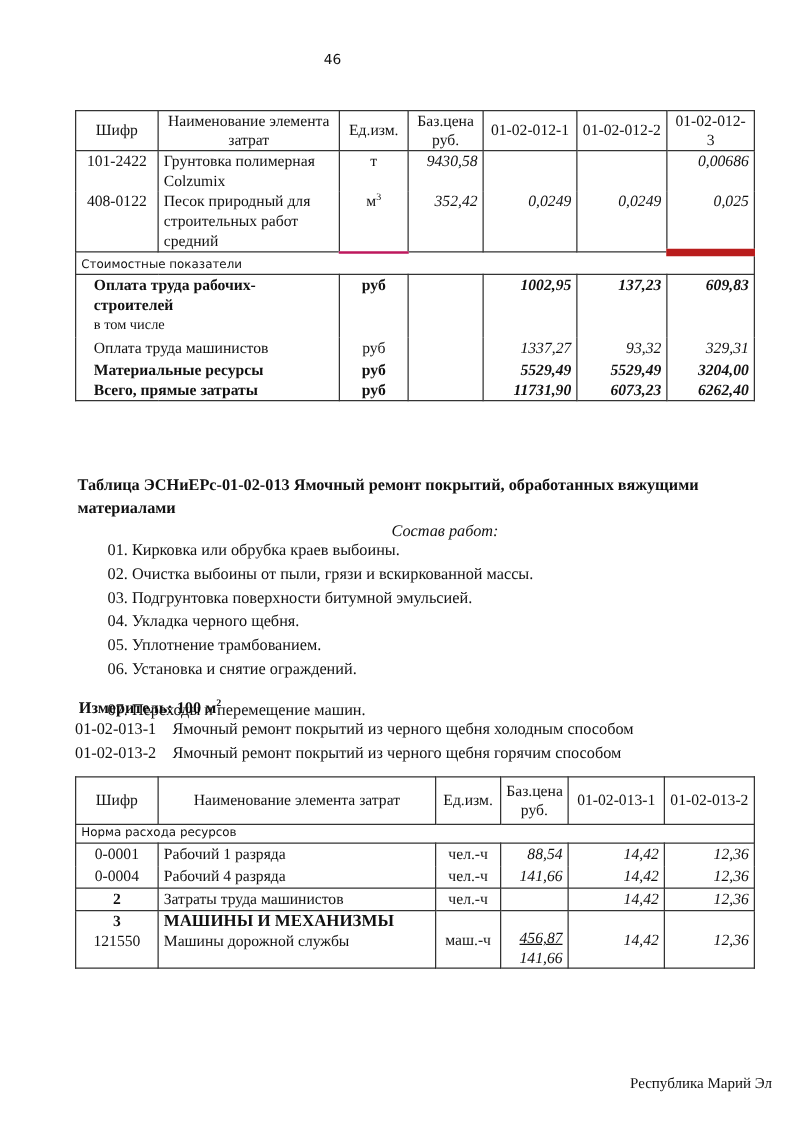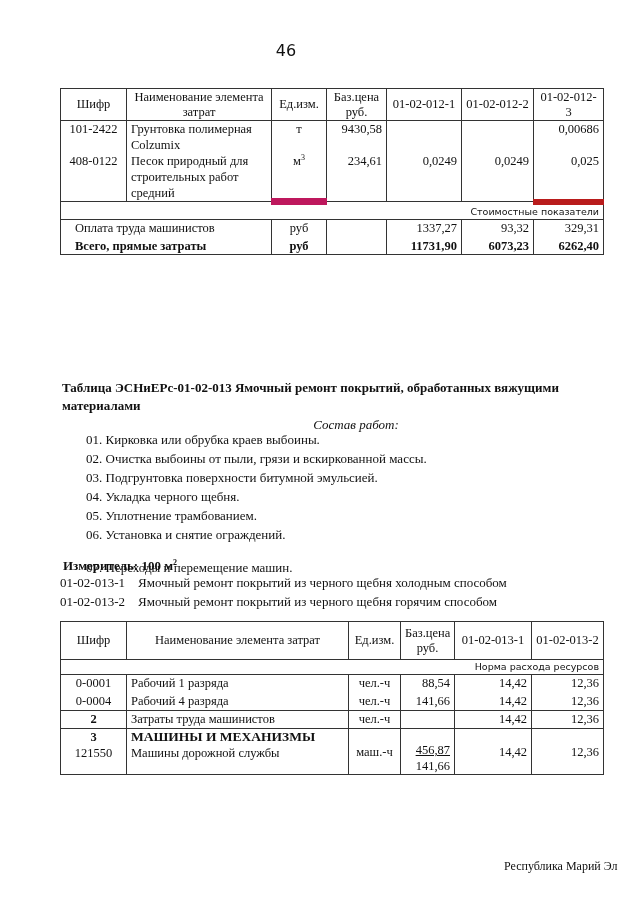--- a/index.html
+++ b/index.html
@@ -1,29 +1,29 @@
 <!DOCTYPE html>
 <html><head>
 <meta charset="utf-8">
 <style>
   html, body { margin:0; padding:0; background:#ffffff; }
   body { width:640px; height:905px; position:relative; overflow:hidden;
          font-family:"Liberation Serif", serif; color:#111; font-size:12.5px; }
   .abs { position:absolute; }
-  .pagenum { left:0; width:532px; top:41px; text-align:center; font-family:"DejaVu Sans", sans-serif; font-size:16px;margin-left:20px; }
+  .pagenum { left:0; width:532px; top:41px; text-align:center; font-family:"DejaVu Sans", sans-serif; font-size:11px; }
   table { border-collapse:collapse; position:absolute; table-layout:fixed; }
   td { border:1px solid #333; padding:0 4px; vertical-align:top; line-height:16px; }
   .t1 { left:60px; top:88px; width:543px; }
   .t2 { left:60px; top:621px; width:543px; }
   .hd td { text-align:center; vertical-align:middle; line-height:15px; }
-  .r { text-align:right; }
+  .r { text-align:right;font-style:italic; }
   .c { text-align:center; }
   .b { font-weight:bold; }
   .nob { border-top:none; border-bottom:none; }
-  .sans-small { font-family:"DejaVu Sans", sans-serif; font-size:9.5px; text-align:right; line-height:14px; }
+  .sans-small { font-family:"DejaVu Sans", sans-serif; font-size:9.5px; line-height:14px; }
   .title { left:62px; top:379px; width:560px; font-weight:bold; font-size:13px; line-height:18px; }
   .composition { left:0; width:640px; top:417px; text-align:center; font-style:italic; font-size:13px;margin-left:36px; }
   .work { left:76px; font-size:13px;margin-left:10px; }
   .meter { left:63px; top:558px; font-weight:bold; font-size:13px; }
   .variant { left:60px; font-size:13px; }
   .variant .code { display:inline-block; width:78px; }
   .footer { left:504px; top:859px; font-size:12px; }
   sup { font-size:8px; line-height:0; }
   .ul { text-decoration:underline; }
 </style>
@@ -57,36 +57,60 @@
     <td class="nob">Грунтовка полимерная Colzumix</td>
     <td class="c nob">т</td>
     <td class="r nob">9430,58</td>
     <td class="r nob"></td>
     <td class="r nob"></td>
     <td class="r nob">0,00686</td>
   </tr>
   <tr style="height:48px">
     <td class="c nob" style="border-bottom:1px solid #333">408-0122</td>
     <td class="nob" style="border-bottom:1px solid #333">Песок природный для строительных работ средний</td>
-    <td class="c nob" style="border-bottom:7px solid #be185d"><span>м</span><sup>3</sup></td>
-    <td class="r nob" style="border-bottom:1px solid #333">234,61</td>
+    <td class="c nob" style="border-bottom:2px solid #be185d"><span>м</span><sup>3</sup></td>
+    <td class="r nob" style="border-bottom:1px solid #333">352,42</td>
     <td class="r nob" style="border-bottom:1px solid #333">0,0249</td>
     <td class="r nob" style="border-bottom:1px solid #333">0,0249</td>
     <td class="r nob" style="border-bottom:6px solid #b91c1c">0,025</td>
   </tr>
   <tr style="height:16px">
     <td colspan="7" class="sans-small">Стоимостные показатели</td>
   </tr>
+  <tr class="b" style="height:32px">
+    <td colspan="2" class="nob" style="padding-left:14px">Оплата труда рабочих-строителей</td>
+    <td class="c nob">руб</td>
+    <td class="nob"></td>
+    <td class="r nob">1002,95</td>
+    <td class="r nob">137,23</td>
+    <td class="r nob">609,83</td>
+  </tr>
+  <tr style="height:18px">
+    <td colspan="2" class="nob" style="padding-left:14px;font-size:11.5px">в том числе</td>
+    <td class="nob"></td>
+        <td class="nob"></td>
+    <td class="nob"></td>
+        <td class="nob"></td>
+        <td class="nob"></td>
+  </tr>
   <tr style="height:18px">
     <td colspan="2" class="nob" style="padding-left:14px">Оплата труда машинистов</td>
     <td class="c nob">руб</td>
     <td class="nob"></td>
     <td class="r nob">1337,27</td>
     <td class="r nob">93,32</td>
     <td class="r nob">329,31</td>
+  </tr>
+  <tr class="b" style="height:16px">
+    <td colspan="2" class="nob" style="padding-left:14px">Материальные ресурсы</td>
+    <td class="c nob">руб</td>
+    <td class="nob"></td>
+    <td class="r nob">5529,49</td>
+    <td class="r nob">5529,49</td>
+    <td class="r nob">3204,00</td>
   </tr>
   <tr class="b" style="height:16px">
     <td colspan="2" style="border-top:none;padding-left:14px">Всего, прямые затраты</td>
     <td class="c" style="border-top:none">руб</td>
     <td style="border-top:none"></td>
     <td class="r" style="border-top:none">11731,90</td>
     <td class="r" style="border-top:none">6073,23</td>
     <td class="r" style="border-top:none">6262,40</td>
   </tr>
 </tbody>

